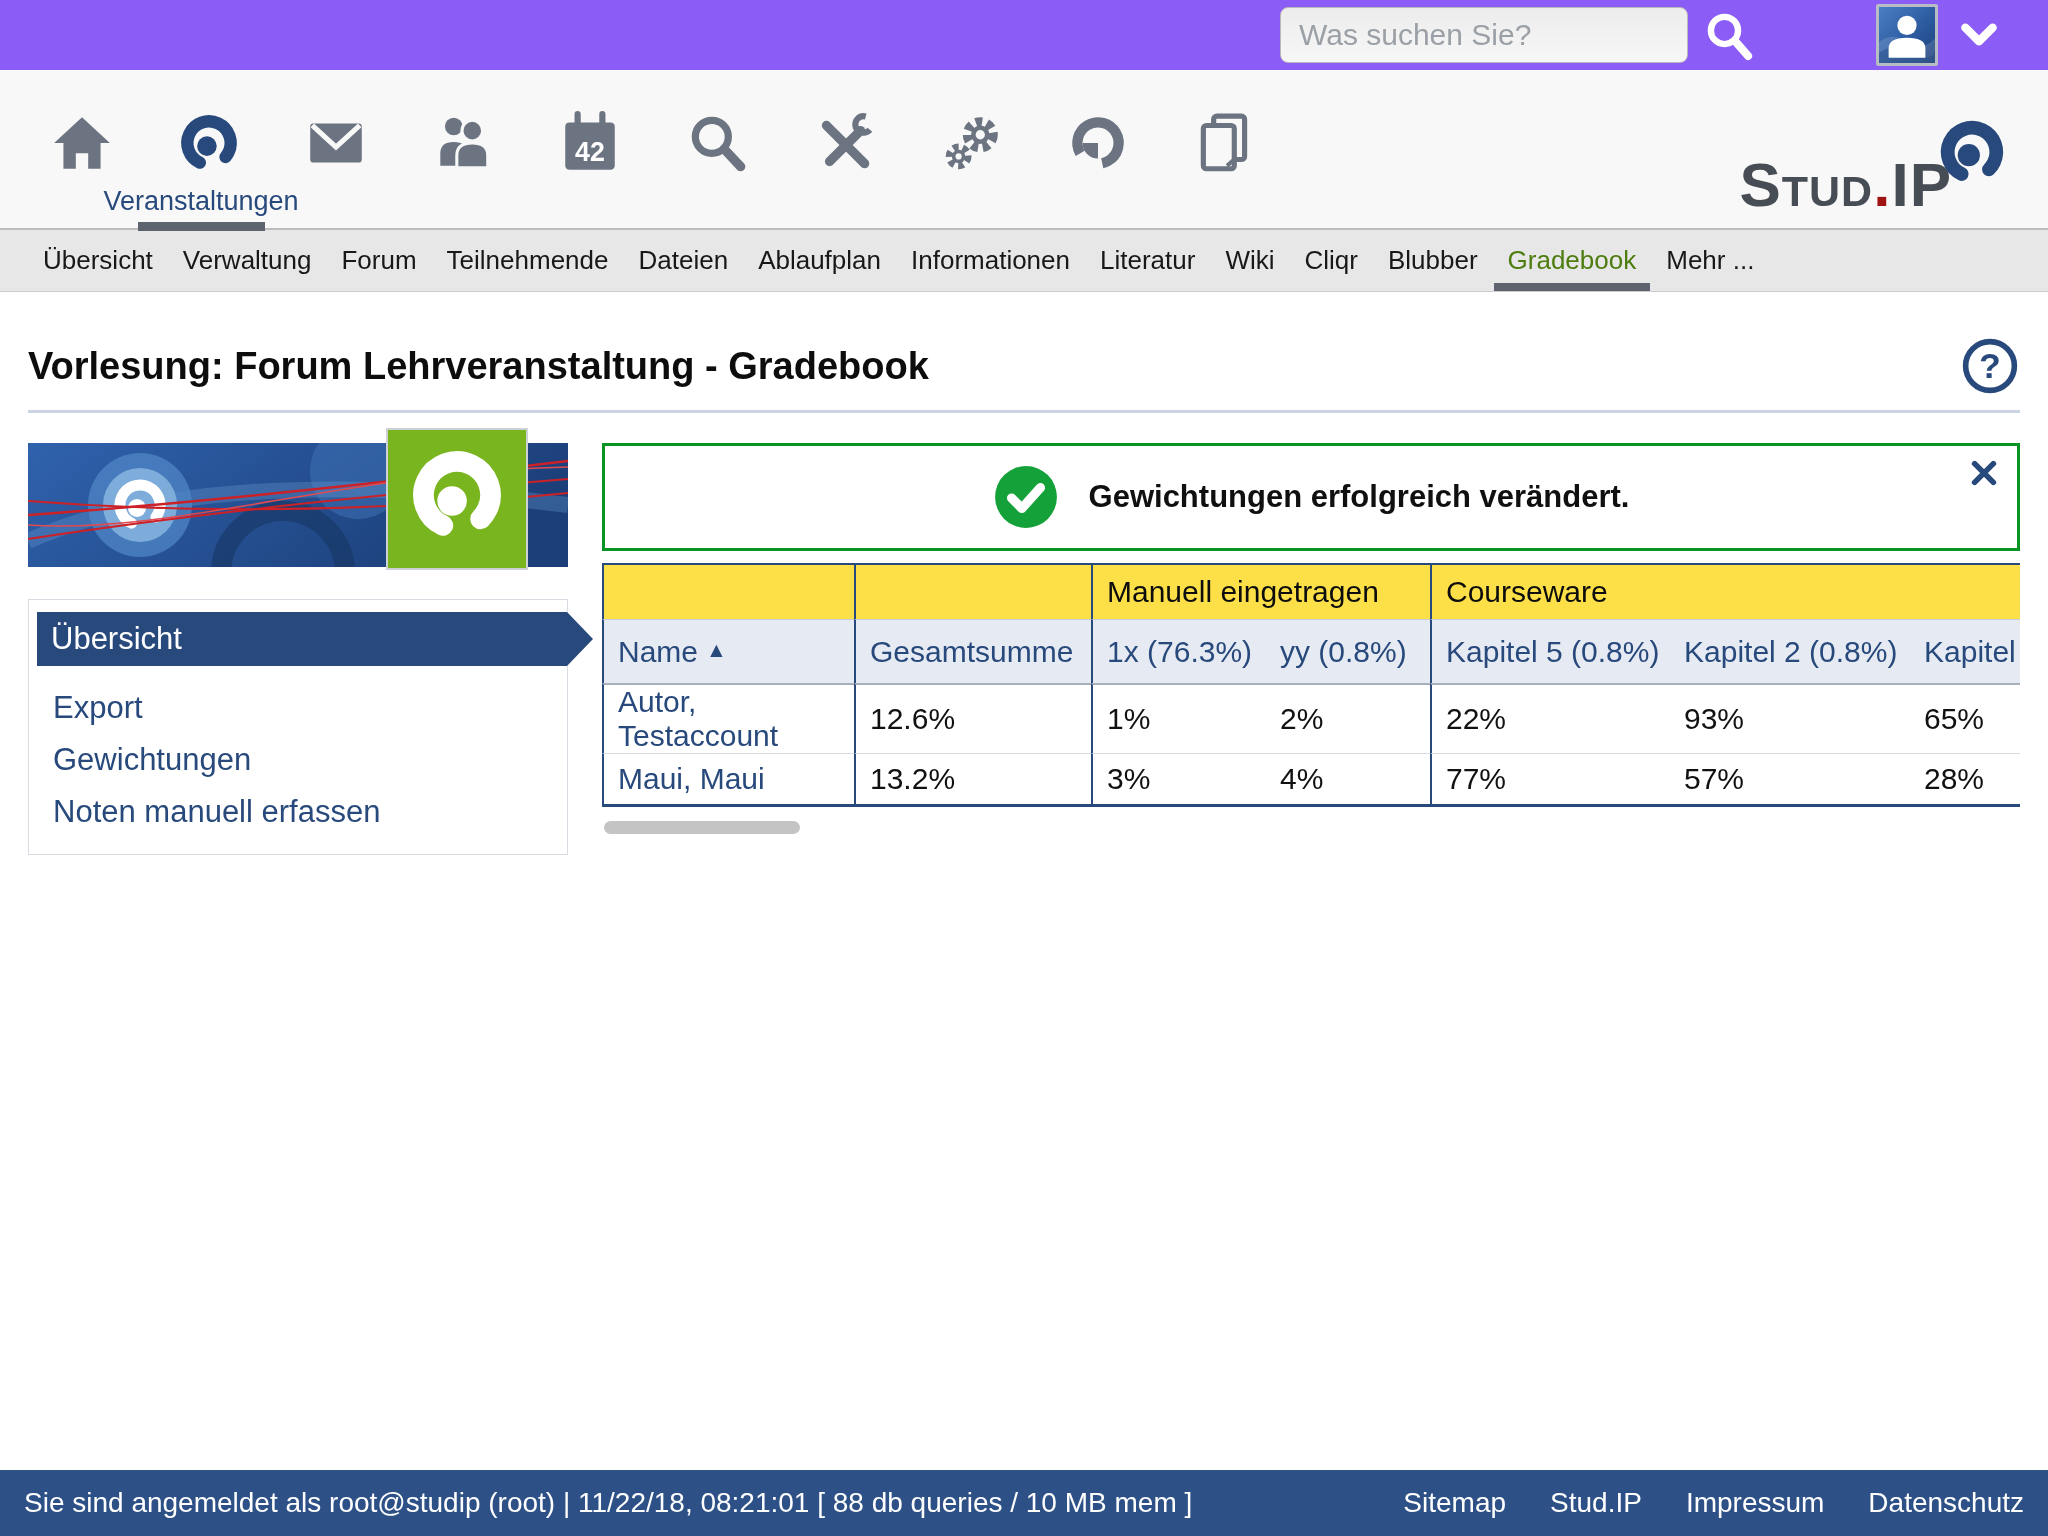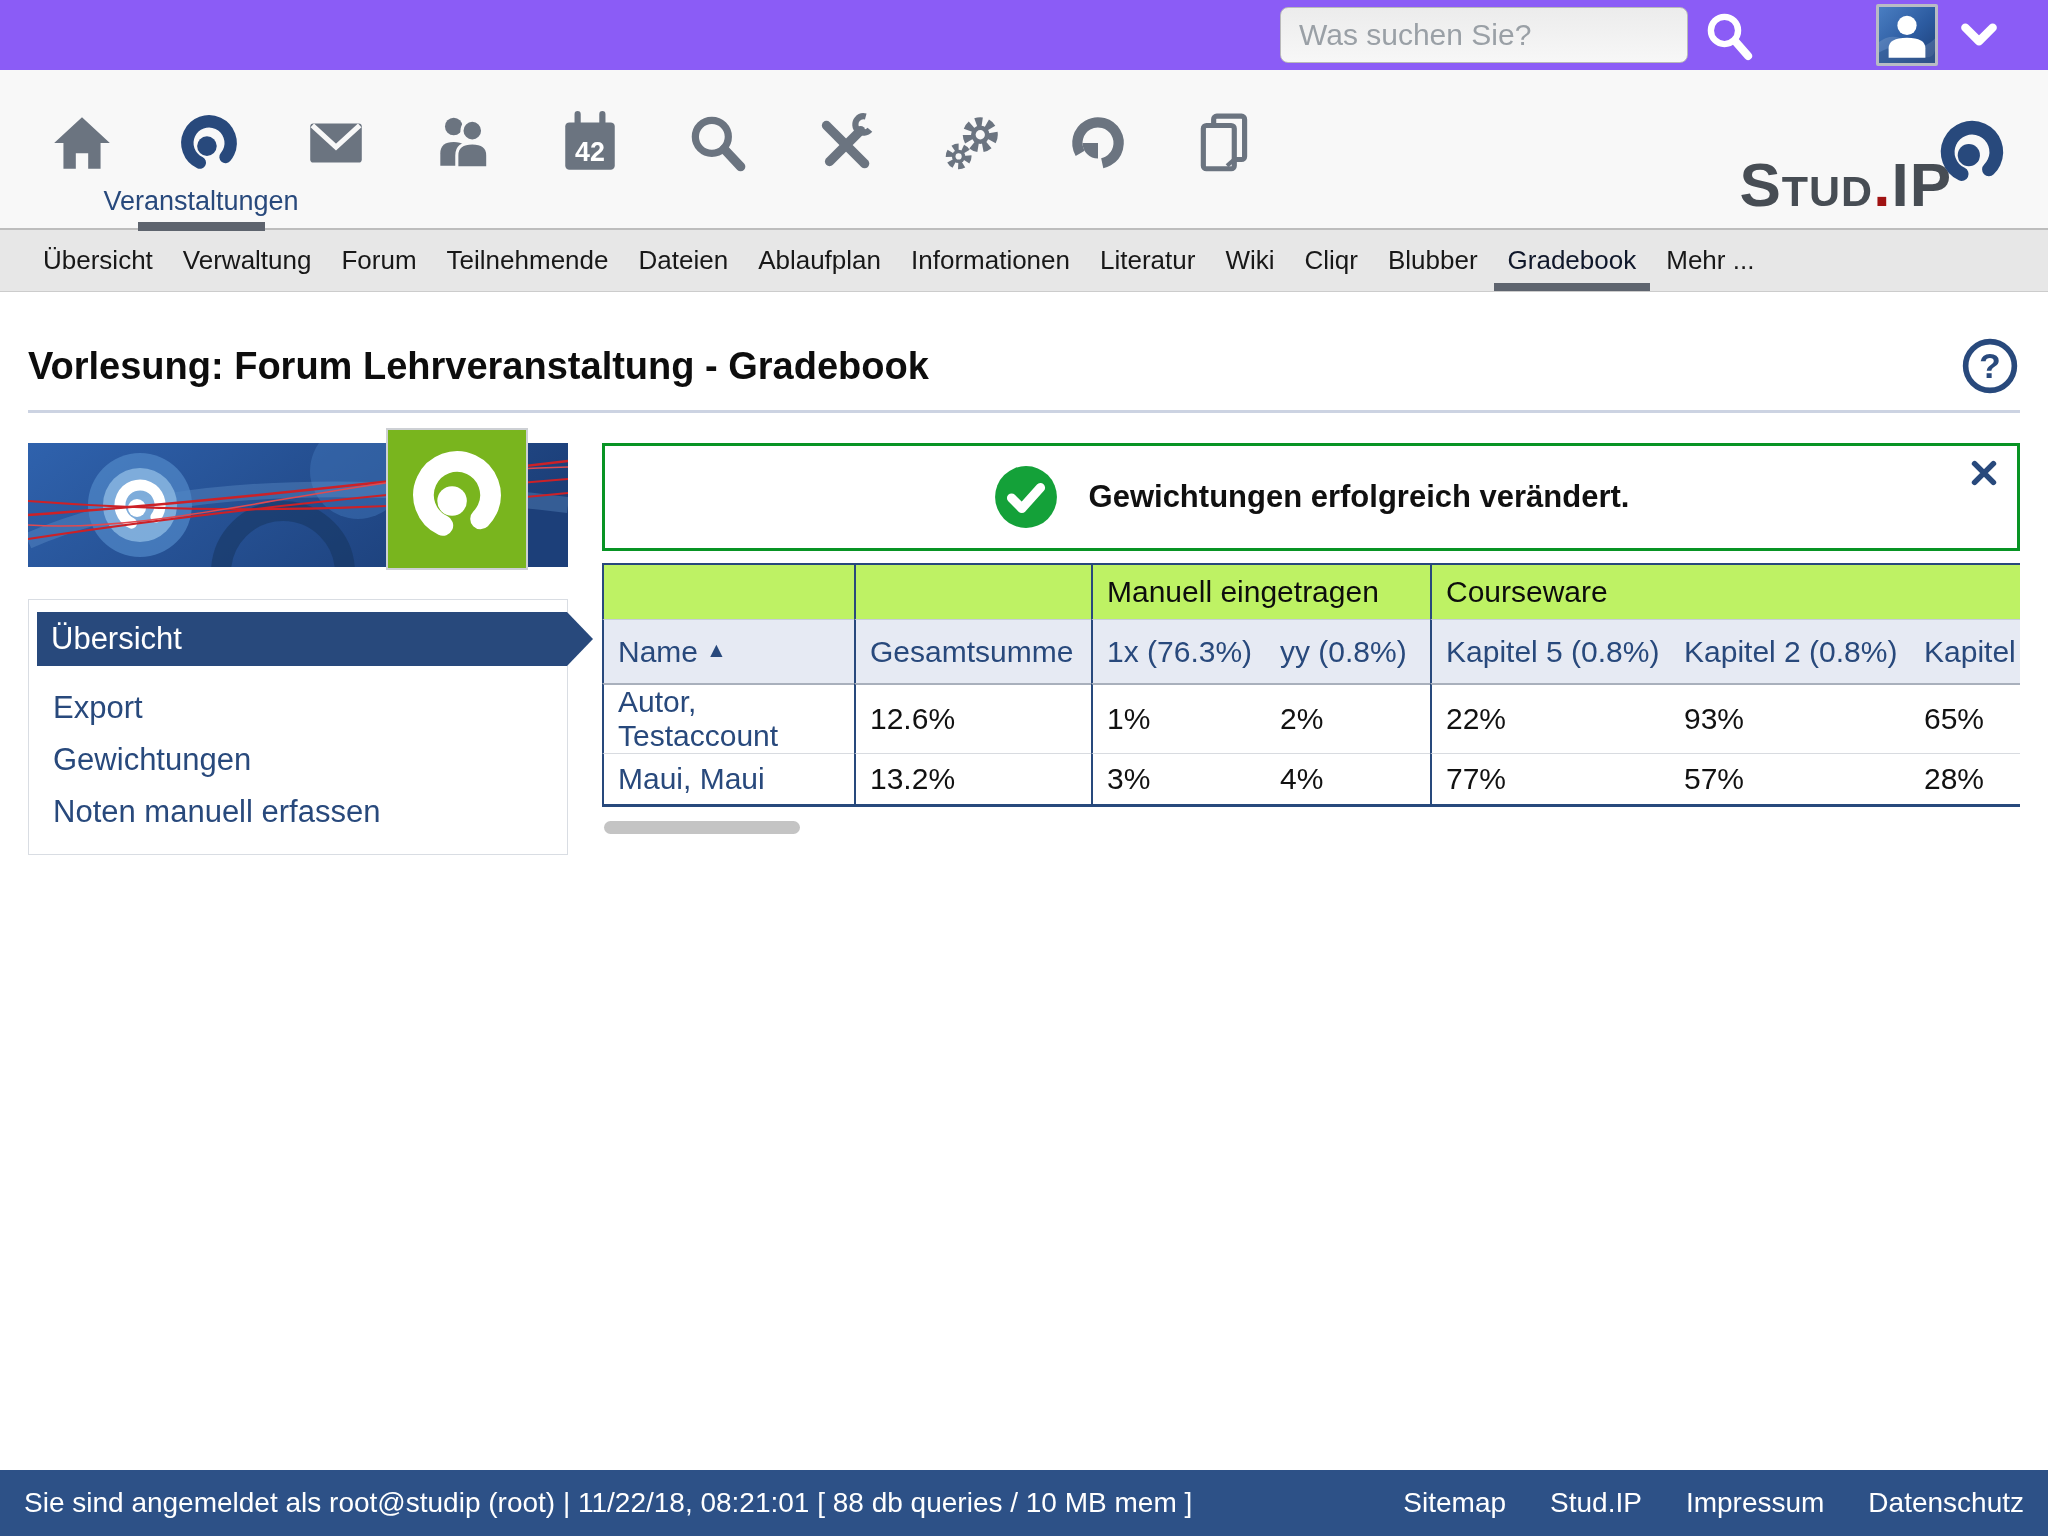--- a/index.html
+++ b/index.html
@@ -58,21 +58,21 @@
   }
   .logo .logo-dot { color:#a01313; }
   .logo-spiral { position:absolute; right:-58px; top:-40px; width:76px; height:76px; }
   
   .tabbar {
     height:62px; background:#e7e7e7; border-bottom:1px solid #cccccc;
     display:flex; align-items:stretch; padding-left:28px;
     font-size:26px; color:#181818;
   }
   .tab { padding:0 15px; display:flex; align-items:center; cursor:pointer; position:relative; white-space:nowrap; }
-  .tab.active { color:#0f172a; }
+  .tab.active { color:#4d7c0f; }
   .tab.active::after {
     content:""; position:absolute; left:1px; right:1px; bottom:0; height:8px; background:#5e646e;
   }
   
   .content { padding:0 28px; }
   .title-row { margin-top:44px; display:flex; align-items:center; justify-content:space-between; }
   .page-title { font-size:38px; font-weight:bold; color:#0d0d0d; }
   .help-icon { width:60px; height:60px; cursor:pointer; }
   .title-divider { margin-top:14px; border-bottom:3px solid #ccd3e2; }
   .layout { display:flex; align-items:flex-start; margin-top:30px; }
@@ -111,21 +111,21 @@
   }
   .message .check { width:66px; height:66px; flex-shrink:0; }
   .message-text { margin-left:30px; font-size:31px; font-weight:bold; color:#101010; }
   .message-close { position:absolute; top:12px; right:18px; width:30px; height:30px; cursor:pointer; }
   .table-wrap { margin-top:12px; overflow:hidden; }
   table.grades {
     width:1548px; table-layout:fixed; border-collapse:separate; border-spacing:0;
     font-size:30px;
   }
   table.grades th, table.grades td { text-align:left; padding-left:14px; font-weight:normal; }
-  .gh-row th { height:56px; background:#bef264; border-top:2px solid #28497c; font-weight:bold; color:#0d0d0d; font-size:30px; }
+  .gh-row th { height:56px; background:#fde047; border-top:2px solid #28497c; font-weight:bold; color:#0d0d0d; font-size:30px; }
   .ch-row th { height:64px; background:#e6eaf3; border-top:1px solid #c6cdda; font-weight:bold; color:#28497c; font-size:30px; }
   .vb { border-left:2px solid #28497c; }
   .fb { border-left:2px solid #28497c; }
   tbody.rows td { height:54px; background:#fff; color:#111; }
   tbody.rows tr:first-child td { border-top:2px solid #a9b0bc; }
   tbody.rows tr + tr td { border-top:1px solid #d8dbe0; }
   tbody.rows tr:last-child td { border-bottom:3px solid #28497c; }
   td.name-cell, .name-link { color:#28497c; cursor:pointer; }
   .sort-icon { color:#28497c; font-size:21px; margin-left:8px; vertical-align:5px; }
   .hscroll { margin-top:14px; height:13px; position:relative; }

